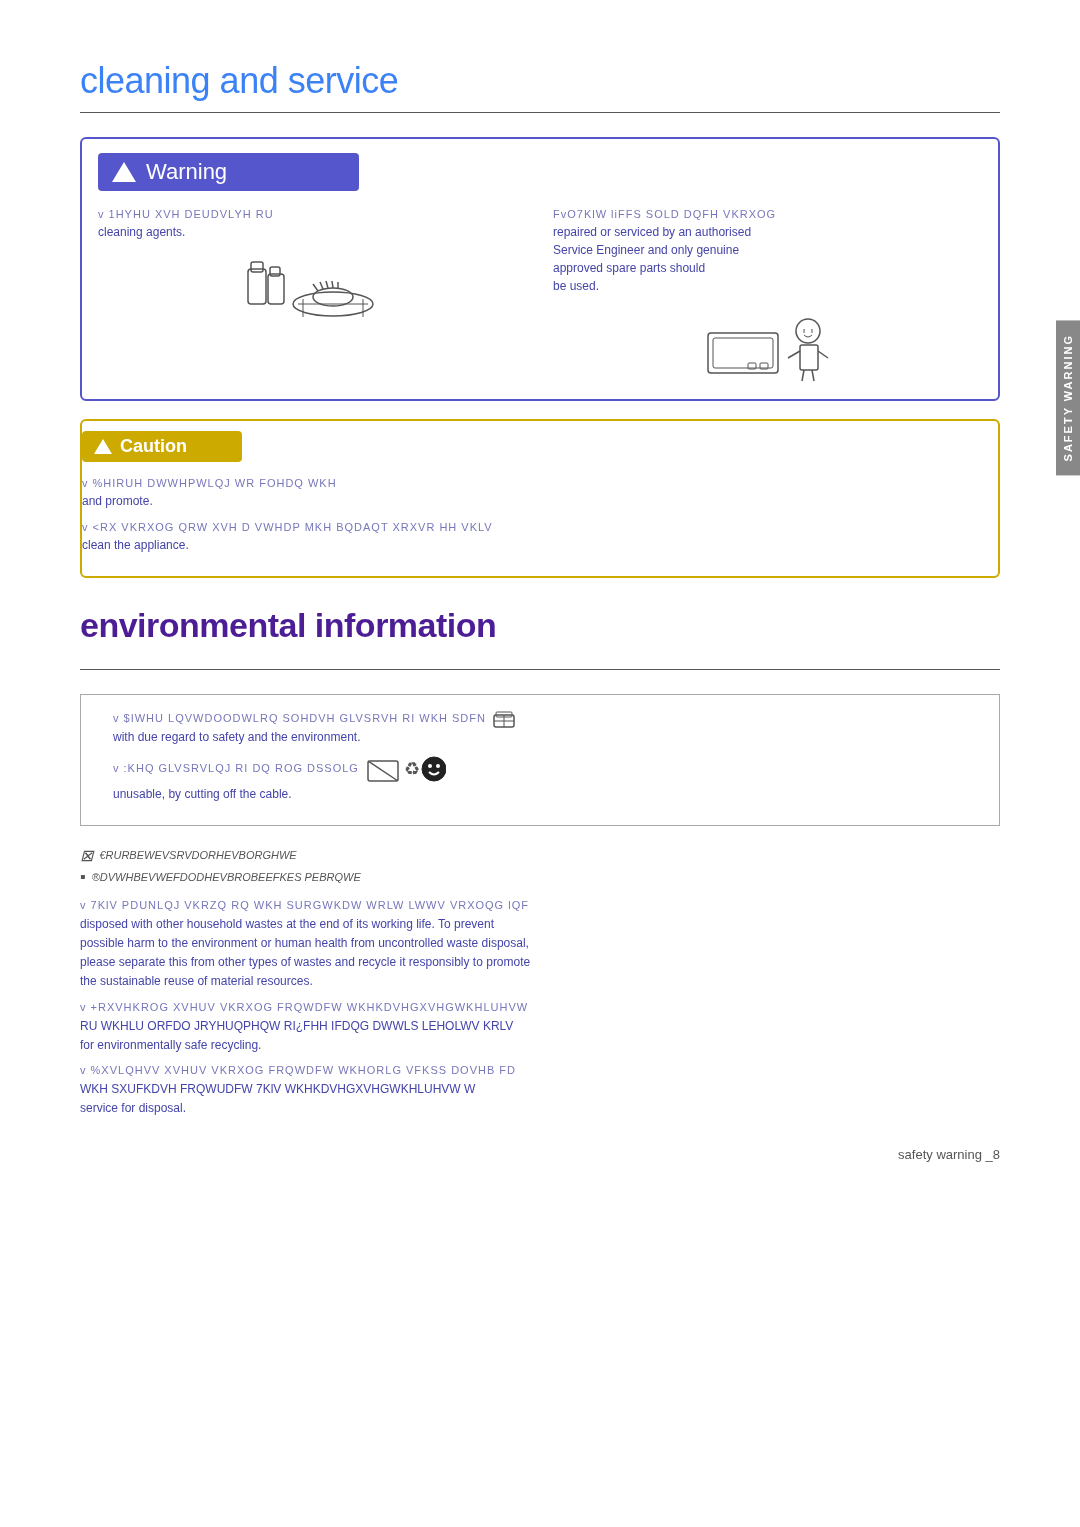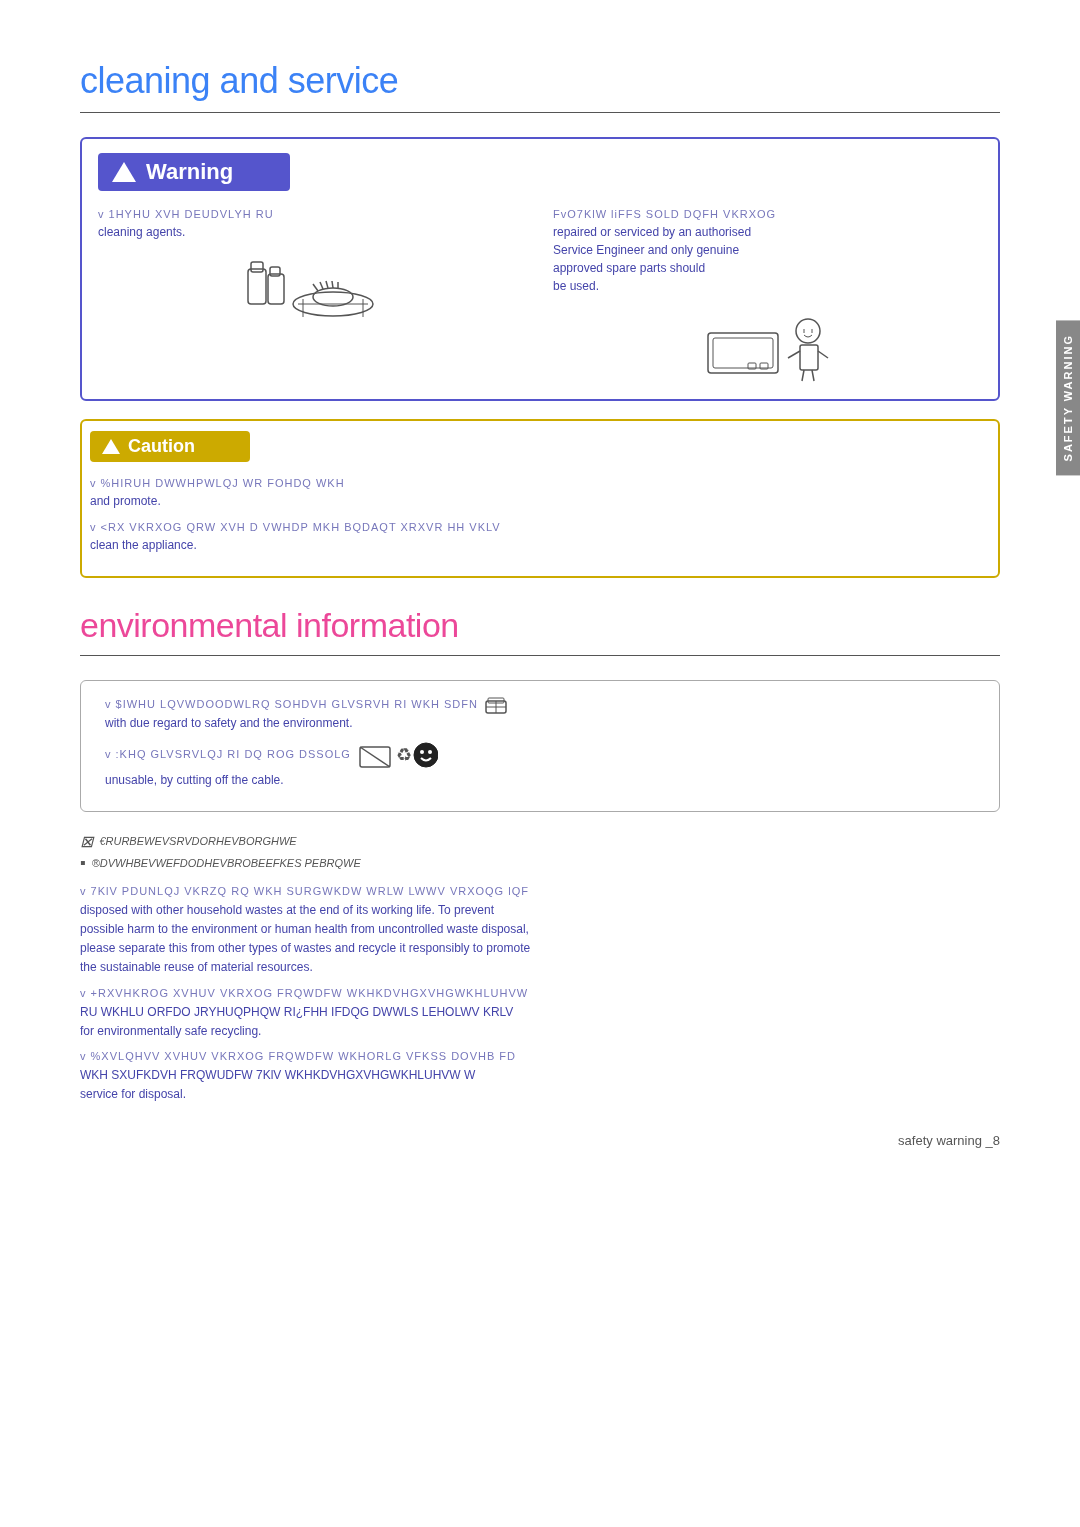--- a/index.html
+++ b/index.html
@@ -35,25 +35,25 @@
       margin-bottom: 18px;
       position: relative;
     }
 
     .warning-header {
       display: flex;
       align-items: center;
       background: #5555cc;
       color: #fff;
       font-size: 22px;
-      font-weight: bold;
+      font-weight: normal;
       padding: 6px 14px;
       border-radius: 4px;
       margin-bottom: 14px;
-      width: 192px;
+      width: 261px;
     }
 
     .warning-header .triangle-icon {
       width: 0;
       height: 0;
       border-left: 12px solid transparent;
       border-right: 12px solid transparent;
       border-bottom: 20px solid #fff;
       margin-right: 10px;
       flex-shrink: 0;
@@ -89,21 +89,21 @@
       margin-top: 8px;
       height: 80px;
     }
 
     
 
     
     .caution-box {
       border: 2px solid #ccaa00;
       border-radius: 6px;
-      padding: 10px 16px 14px 8px;
+      padding: 10px 16px 14px 0;
       margin-bottom: 28px;
     }
 
     .caution-header {
       display: flex;
       align-items: center;
       background: #ccaa00;
       color: #fff;
       font-size: 18px;
       font-weight: bold;
@@ -119,31 +119,31 @@
       border-left: 9px solid transparent;
       border-right: 9px solid transparent;
       border-bottom: 15px solid #fff;
       margin-right: 8px;
       flex-shrink: 0;
     }
 
     
     .section-title {
       font-size: 34px;
-      font-weight: 400;
-      color: #ec4899;
-      margin-bottom: 10px;
+      font-weight: 700;
+      color: #4c1d95;
+      margin-bottom: 24px;
       letter-spacing: -0.5px;
     }
 
     
     .env-box {
       border: 1.5px solid #aaa;
-      border-radius: 6px;
-      padding: 14px 24px;
+      border-radius: 0;
+      padding: 14px 32px;
       margin-bottom: 20px;
     }
 
     .env-text {
       font-size: 12px;
       color: #4444aa;
       line-height: 1.6;
       margin-bottom: 6px;
     }
 

